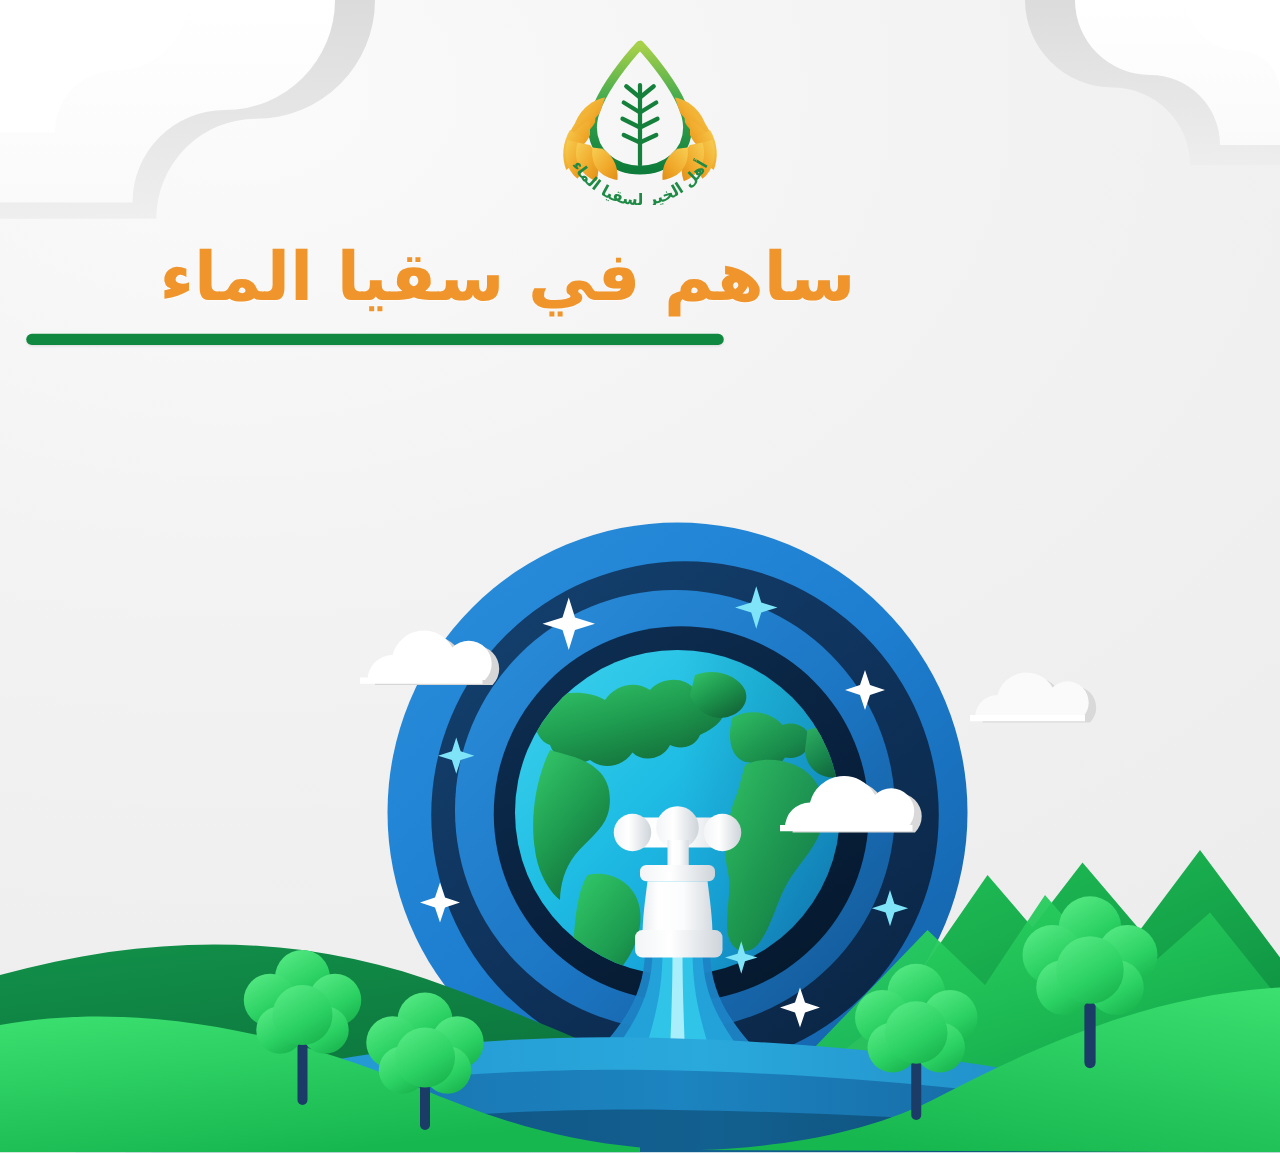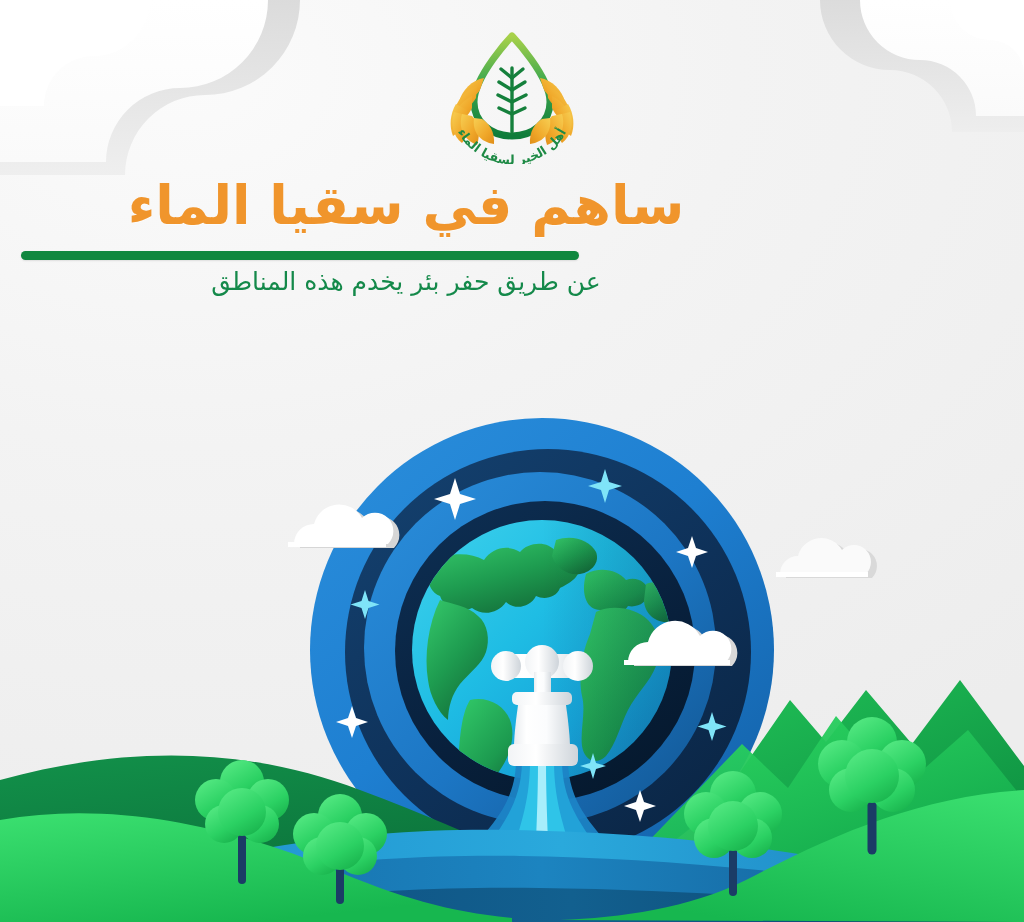--- a/index.html
+++ b/index.html
@@ -19,21 +19,21 @@
 
   
   #logo-wrap{
     position:absolute;left:50%;top:28px;transform:translateX(-50%);
     width:160px;height:136px;z-index:40;
   }
   #logo-wrap svg{display:block;width:160px;height:136px;}
 
   
   #text-block{
-    position:absolute;left:0;top:178px;width:812px;z-index:45;text-align:center;
+    position:absolute;left:0;top:194px;width:812px;z-index:45;text-align:center;
   }
   #headline{
     font-size:54px;line-height:1.05;font-weight:bold;color:#F0952C;
     letter-spacing:0px;margin:0;direction:rtl;
     text-shadow:0 1px 0 rgba(255,255,255,.6);
   }
   #divider-row{width:1024px;display:flex;justify-content:center;margin-top:16px;}
   #divider{
     width:558px;height:9px;border-radius:6px;background:#10883F;
     box-shadow:0 1px 2px rgba(0,0,0,.10);
@@ -154,21 +154,20 @@
         <textPath href="#arcpath" startOffset="50%" text-anchor="middle">أهل الخير لسقيا الماء</textPath>
       </text>
     </svg>
   </div>
 
   <div id="text-block">
     <h1 id="headline">ساهم في سقيا الماء</h1>
     <div id="divider-row">
       <div id="divider"></div>
     </div>
-    <p id="tagline">عن طريق حفر بئر يخدم هذه المناطق</p>
   </div>
 
   <div class="layer" id="globe-layer">
     <svg class="svgfull" viewBox="0 0 1024 922" xmlns="http://www.w3.org/2000/svg" aria-hidden="true">
       <defs>
         <linearGradient id="ring1" x1="0" y1="0" x2="0.85" y2="1">
           <stop offset="0%" stop-color="#2B8FDC"></stop>
           <stop offset="50%" stop-color="#1E7FD1"></stop>
           <stop offset="100%" stop-color="#1361A8"></stop>
         </linearGradient>

